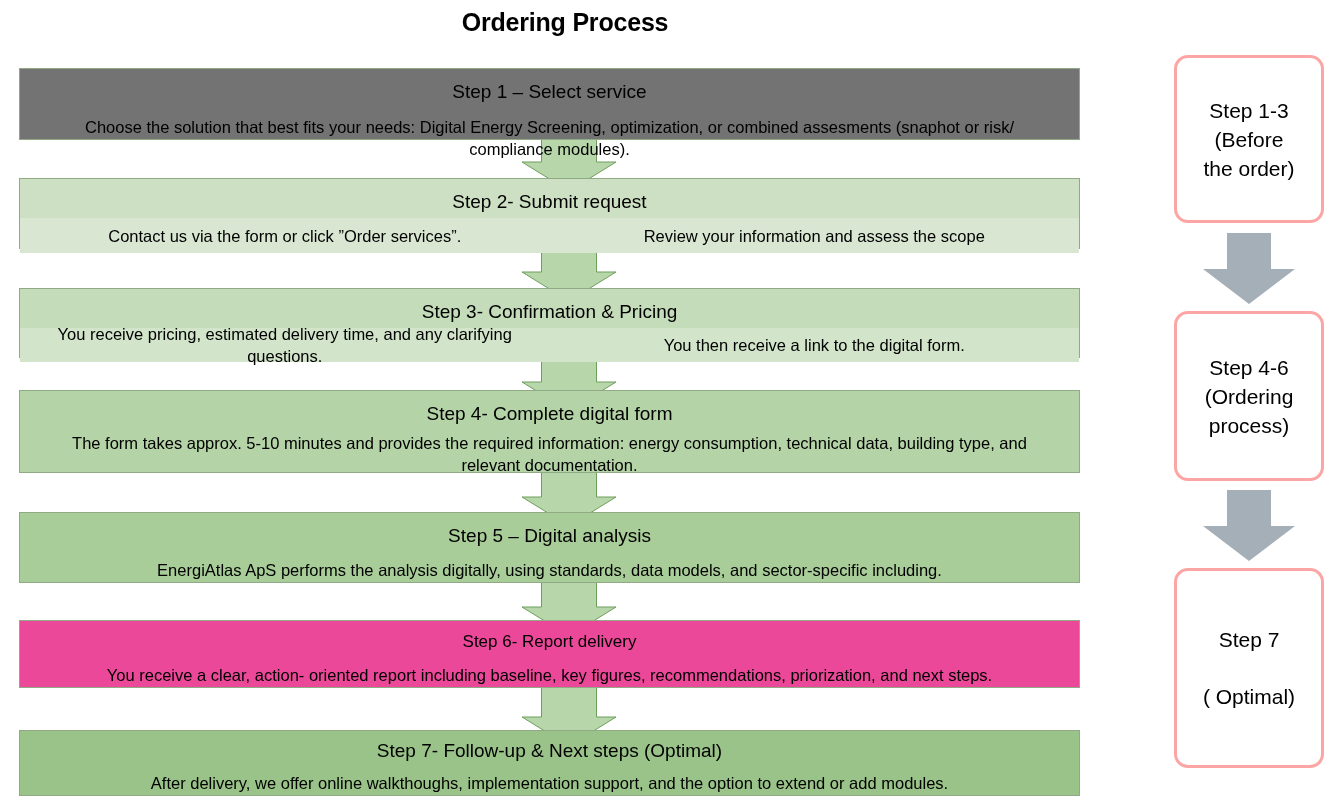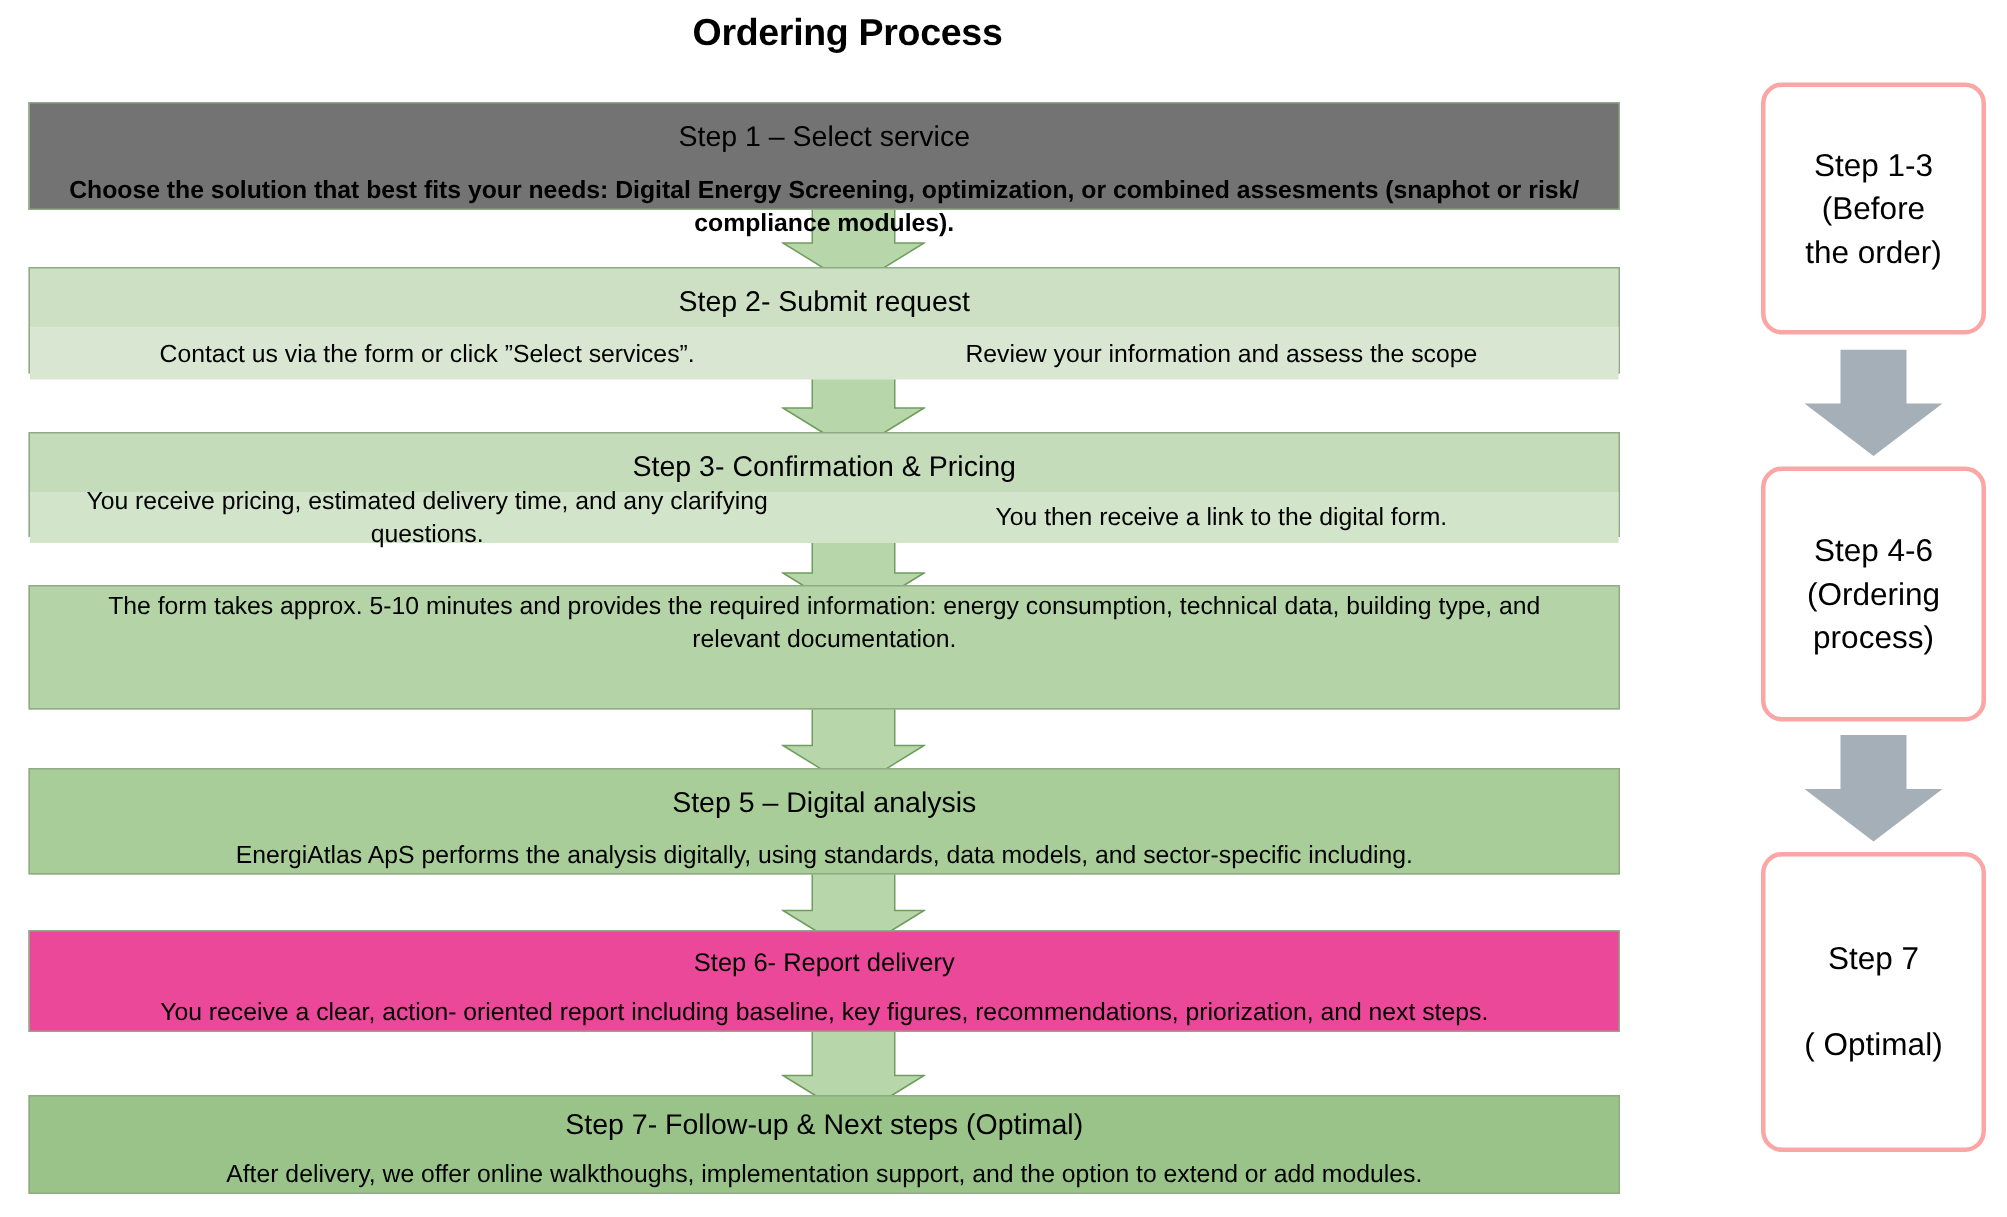--- a/index.html
+++ b/index.html
@@ -80,21 +80,20 @@
   
   .overflow-body {
     position: absolute;
     left: 0;
     width: 1061px;
     text-align: center;
     font-size: 16.5px;
     line-height: 22px;
     z-index: 3;
     pointer-events: none;
-    font-weight: bold;
   }
 
   
   .flow-arrow {
     position: absolute;
     z-index: 1;
   }
 
   
   #phase-column {
@@ -163,34 +162,35 @@
 
   <div class="step-box" style="top:68px; height:72px; background:#737373;">
     <div class="step-title">Step 1 – Select service</div>
   </div>
   <div class="overflow-body" style="top:116px;">Choose the solution that best fits your needs: Digital Energy Screening, optimization, or combined assesments (snaphot or risk/</div>
   <div class="overflow-body" style="top:138px;">compliance modules).</div>
 
   <div class="step-box" style="top:178px; height:71px; background:#cde0c4;">
     <div class="step-title">Step 2- Submit request</div>
     <div class="split-row" style="background:#d9e7d2; height:35px;">
-      <div class="split-col">Contact us via the form or click ”Select services”.</div>
+      <div class="split-col">Contact us via the form or click ”Order services”.</div>
       <div class="split-col">Review your information and assess the scope</div>
     </div>
   </div>
 
   <div class="step-box" style="top:288px; height:70px; background:#c5dcba;">
     <div class="step-title">Step 3- Confirmation &amp; Pricing</div>
     <div class="split-row" style="background:#d2e4c9; height:34px;">
       <div class="split-col">You receive pricing, estimated delivery time, and any clarifying questions.</div>
       <div class="split-col">You then receive a link to the digital form.</div>
     </div>
   </div>
 
   <div class="step-box" style="top:390px; height:83px; background:#b4d3a6;">
+    <div class="step-title">Step 4- Complete digital form</div>
     <div class="step-body" style="padding-left:32px; padding-right:32px;">The form takes approx. 5-10 minutes and provides the required information: energy consumption, technical data, building type, and relevant documentation.</div>
   </div>
 
   <div class="step-box" style="top:512px; height:71px; background:#a9cd99;">
     <div class="step-title">Step 5 – Digital analysis</div>
     <div class="step-body" style="padding-top:7px;">EnergiAtlas ApS performs the analysis digitally, using standards, data models, and sector-specific including.</div>
   </div>
 
   <div class="step-box" style="top:620px; height:68px; background:#ec4899;">
     <div class="step-title" style="font-size:17px; padding-top:9px;">Step 6- Report delivery</div>

